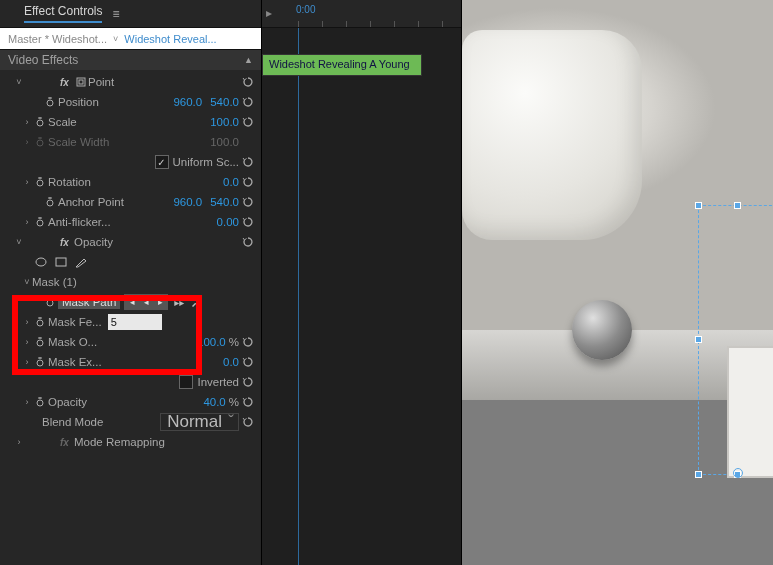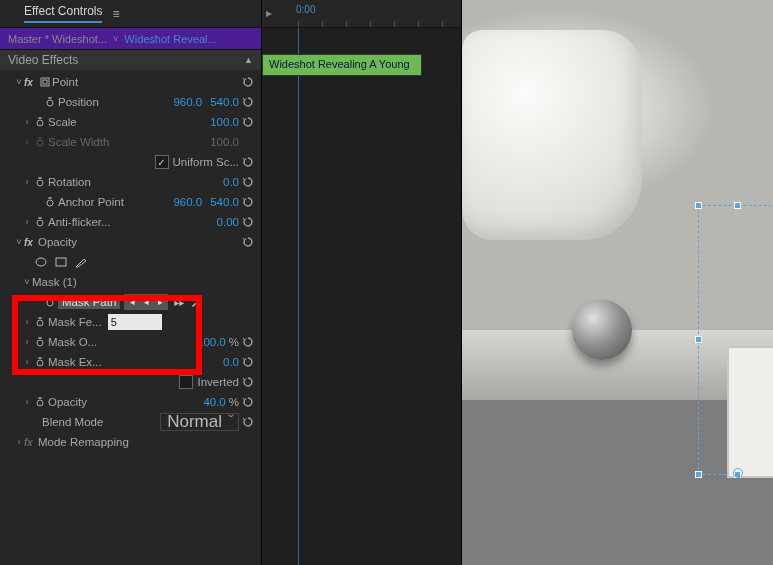--- a/index.html
+++ b/index.html
@@ -3,29 +3,29 @@
 <meta charset="utf-8">
 <style>
   * { box-sizing: border-box; margin: 0; padding: 0; font-family: "Segoe UI", Arial, sans-serif; }
   body { background: #1e1e1e; width: 773px; height: 565px; overflow: hidden; position: relative; color: #a0a0a0; font-size: 12px; }
   .app { display: flex; height: 100%; }
   .panel { width: 262px; background: #262626; border-right: 1px solid #000; display: flex; flex-direction: column; }
   .panel-header { display: flex; align-items: center; padding: 4px 8px; border-bottom: 1px solid #111; height: 28px; }
   .proj-label { color: #a0a0a0; font-size: 12px; }
   .tab-active { color: #d6d6d6; font-size: 12px; margin-left: 16px; border-bottom: 2px solid #3f8ccc; padding-bottom: 3px; }
   .menu-icon { margin-left: 10px; color: #aaa; }
-  .sub-header { display: flex; align-items: center; padding: 2px 8px; height: 22px; background: #4c1d95; border-bottom: 1px solid #111; }
+  .sub-header { display: flex; align-items: center; padding: 2px 8px; height: 22px; background: #ffffff; border-bottom: 1px solid #111; }
   .sel-label { color: #888; font-size: 11px; cursor: pointer; }
   .sel-active { color: #3f8ccc; font-size: 11px; cursor: pointer; }
   .chev { color: #888; font-size: 9px; margin: 0 6px; }
   .effect-head { display:flex; align-items:center; justify-content:space-between; padding: 3px 8px; background: #333; height: 20px; gap: 48px; }
   .props { padding: 2px 0 2px 4px; }
   .row { display: flex; align-items: center; height: 20px; padding: 0 4px 0 10px; position: relative; }
   .row .toggle { width: 10px; color: #999; font-size: 9px; display:inline-flex; justify-content:center; }
-  .row .fx { width: 14px; font-size: 10px; color: #bbb; font-style: italic; font-weight: bold; }
+  .row .fx { width: 14px; font-size: 10px; color: #bbb; font-style: italic; font-weight: bold; margin-left: 36px; }
   .row .sprite { width: 14px; display:inline-flex; align-items:center; justify-content:center; }
   .row .stopwatch { width: 16px; display:inline-flex; align-items:center; justify-content:center; }
   .row .pname { flex: 0 0 auto; color: #a8a8a8; font-size: 11.5px; }
   .row .dim { color: #666; }
   .row .blue { color: #2d97e0; cursor: ew-resize; font-size: 11.5px; }
   .row .valgap { width: 8px; }
   .row .endcap { margin-left: auto; width:18px; color:#999; display:inline-flex; justify-content:center; }
   .ind1 { padding-left: 18px; }
   .ind2 { padding-left: 38px; }
   .checkbox { width: 14px; height: 14px; border: 1px solid #666; background: #1a1a1a; display:inline-flex; align-items:center; justify-content:center; font-size:10px; color:#ccc; }

